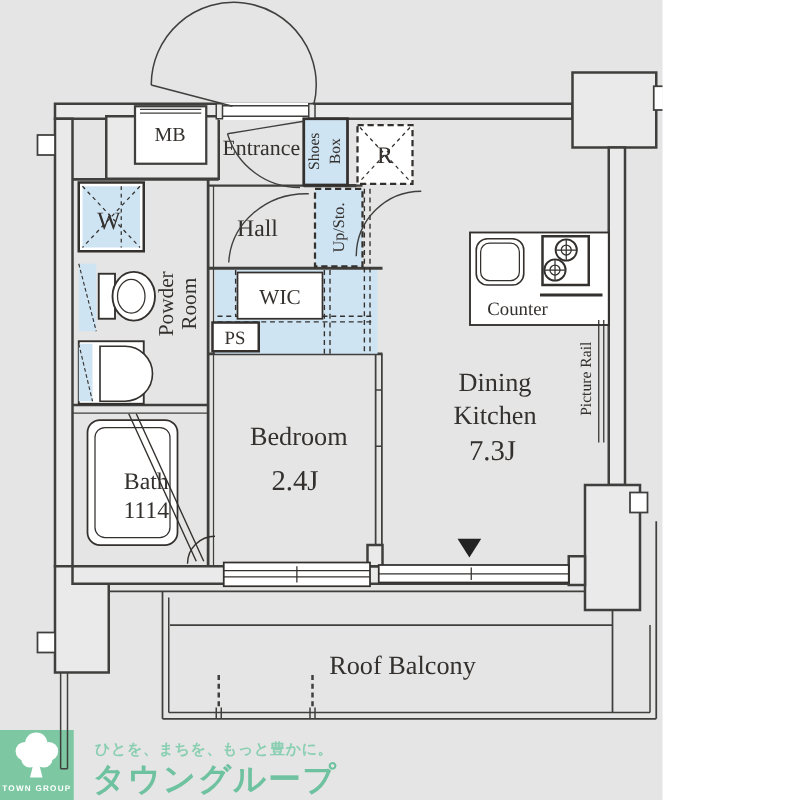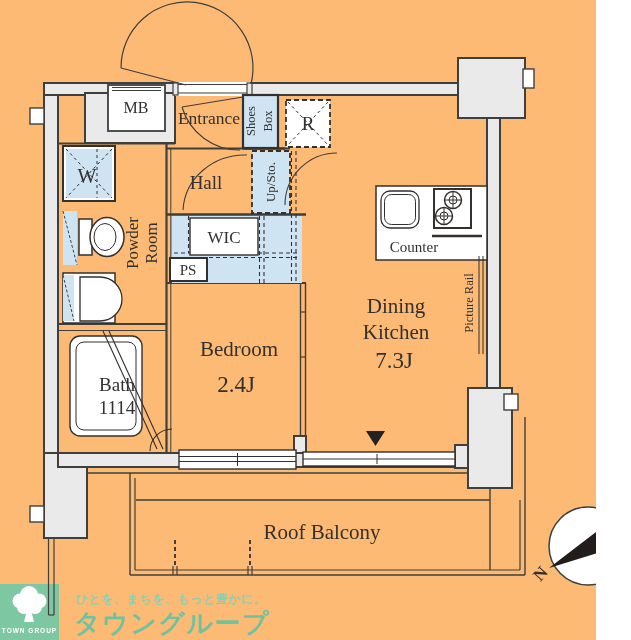--- a/index.html
+++ b/index.html
@@ -1,16 +1,16 @@
 <!DOCTYPE html>
 <html><head>
 <meta charset="utf-8">
 <style>
   html,body{margin:0;padding:0;background:#ffffff;}
-  .stage{position:relative;width:596px;height:640px;background:#fdba74;overflow:hidden;}
+  .stage{position:relative;width:530px;height:640px;background:#e5e5e5;overflow:hidden;}
   svg{display:block;}
   text{user-select:none;}
   .room-label{font-family:"Liberation Serif","DejaVu Serif",serif;fill:#33302e;}
   .logo-sans{font-family:"Liberation Sans","DejaVu Sans",sans-serif;}
 </style>
 </head>
 <body>
 
 <div class="stage">
 <svg width="631" height="640" viewBox="0 0 631 640" xmlns="http://www.w3.org/2000/svg">

